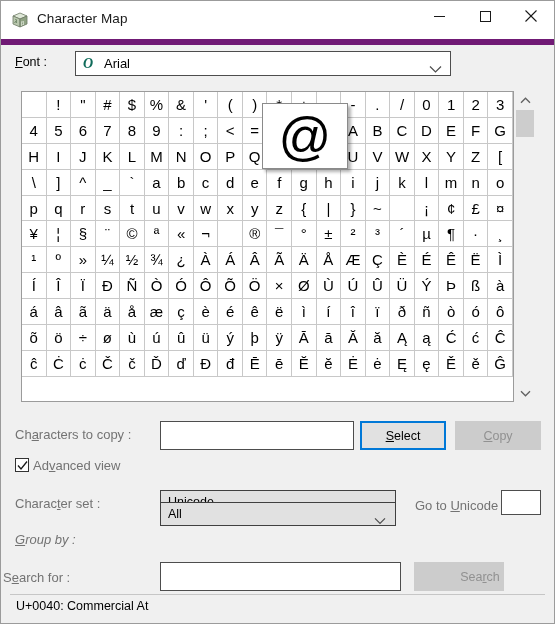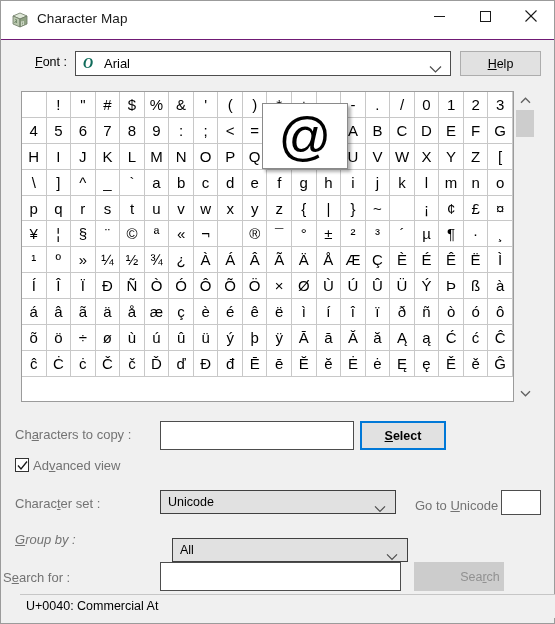--- a/index.html
+++ b/index.html
@@ -23,21 +23,21 @@
     background: #f0f0f0;
   }
 
   
   .titlebar {
     position: absolute;
     left: 0; top: 0;
     width: 553px;
     height: 38px;
     background: #ffffff;
-    border-bottom: 1px solid #701a75;
+    border-bottom: 6px solid #701a75;
   }
   .app-icon {
     position: absolute;
     left: 10px; top: 10px;
     width: 18px; height: 18px;
   }
   .title-text {
     position: absolute;
     left: 36px; top: 10px;
     font-size: 13.5px;
@@ -58,21 +58,20 @@
   .winbtn.max { right: 46px; }
   .winbtn.close { right: 0px; }
   .winbtn svg { display: block; }
 
   
   .font-label {
     position: absolute;
     left: 14px; top: 54px;
     font-size: 12.5px;
     color: #000;
-    margin-left: 20px;
   }
   .font-combo {
     position: absolute;
     left: 74px; top: 50px;
     width: 376px; height: 25px;
     background: #ffffff;
     border: 1px solid #4d4d4d;
     box-sizing: border-box;
   }
   .ot-icon {
@@ -203,21 +202,20 @@
     box-sizing: border-box;
     display: flex;
     align-items: center;
     justify-content: center;
     font-size: 12.5px;
   }
   .btn.focused {
     background: #e1e1e1;
     border: 2px solid #0078d7;
     color: #000;
-    font-weight: bold;
   }
   .btn.disabled {
     background: #cccccc;
     border: 1px solid #cccccc;
     color: #919191;
   }
 
   .cb-box {
     position: absolute;
     width: 14px; height: 14px;
@@ -240,21 +238,21 @@
     color: #000;
   }
   .dropdown .dd-arrow {
     position: absolute;
     right: 9px; top: 8px;
   }
 
   
   .statusbar {
     position: absolute;
-    left: 19px; top: 593px;
+    left: 9px; top: 593px;
     width: 535px; height: 24px;
     background: #f0f0f0;
     border-top: 1px solid #c6c6c6;
     box-sizing: border-box;
   }
   .statusbar .st-text {
     position: absolute;
     left: 6px; top: 4px;
     font-size: 12.5px;
     color: #000;
@@ -298,23 +296,20 @@
 
   <div class="font-label"><u>F</u>ont :</div>
   <div class="font-combo">
     <div class="ot-icon">O</div>
     <div class="font-name">Arial</div>
     <div class="combo-arrow">
       <svg width="13" height="9" viewBox="0 0 13 9">
         <polyline points="1,1.5 6.5,7 12,1.5" fill="none" stroke="#4d4d4d" stroke-width="1.2"></polyline>
       </svg>
     </div>
-  </div>
-  <div class="help-btn">
-    <span><u>H</u>elp</span>
   </div>
 
   <div class="grid-wrap">
     <div class="grid" id="char-grid">
         <div class="cell"> </div>
         <div class="cell">!</div>
         <div class="cell">"</div>
         <div class="cell">#</div>
         <div class="cell">$</div>
         <div class="cell">%</div>
@@ -551,20 +546,23 @@
         <polyline points="1,1.2 5.5,5.8 10,1.2" fill="none" stroke="#606060" stroke-width="1.3"></polyline>
       </svg>
     </div>
   </div>
 
   <div class="lbl" style="left:14px; top:426px;">Ch<u>a</u>racters to copy :</div>
   <div class="text-input" style="left:159px; top:420px; width:194px; height:29px;"></div>
   <div class="btn focused" style="left:359px; top:420px; width:86px; height:29px;">
     <span><u>S</u>elect</span>
   </div>
+  <div class="btn disabled" style="left:454px; top:420px; width:86px; height:29px;">
+    <span><u>C</u>opy</span>
+  </div>
 
   <div class="cb-box" style="left:14px; top:457px;">
     <svg width="11" height="11" viewBox="0 0 11 11">
       <polyline points="1,5.5 4,9 10,1.5" fill="none" stroke="#1a1a1a" stroke-width="1.3"></polyline>
     </svg>
   </div>
   <div class="lbl" style="left:32px; top:457px;">Ad<u>v</u>anced view</div>
 
   <div class="lbl" style="left:14px; top:495px;">Charac<u>t</u>er set :</div>
   <div class="dropdown" style="left:159px; top:489px; width:236px; height:24px;">
@@ -572,21 +570,21 @@
     <div class="dd-arrow">
       <svg width="12" height="8" viewBox="0 0 12 8">
         <polyline points="1,1.4 6,6.4 11,1.4" fill="none" stroke="#4d4d4d" stroke-width="1.2"></polyline>
       </svg>
     </div>
   </div>
   <div class="lbl" style="left:414px; top:497px;">Go to <u>U</u>nicode :</div>
   <div class="text-input" style="left:500px; top:489px; width:40px; height:25px;"></div>
 
   <div class="lbl" style="left:14px; top:531px;font-style:italic;"><u>G</u>roup by :</div>
-  <div class="dropdown" style="left:159px; top:537px; width:236px; height:24px;margin-left:12px;">
+  <div class="dropdown" style="left:159px; top:501px; width:236px; height:24px;">
     <div class="dd-text">All</div>
     <div class="dd-arrow">
       <svg width="12" height="8" viewBox="0 0 12 8">
         <polyline points="1,1.4 6,6.4 11,1.4" fill="none" stroke="#4d4d4d" stroke-width="1.2"></polyline>
       </svg>
     </div>
   </div>
 
   <div class="lbl" style="left:2px; top:569px;">S<u>e</u>arch for :</div>
   <div class="text-input" style="left:159px; top:561px; width:241px; height:29px;"></div>

